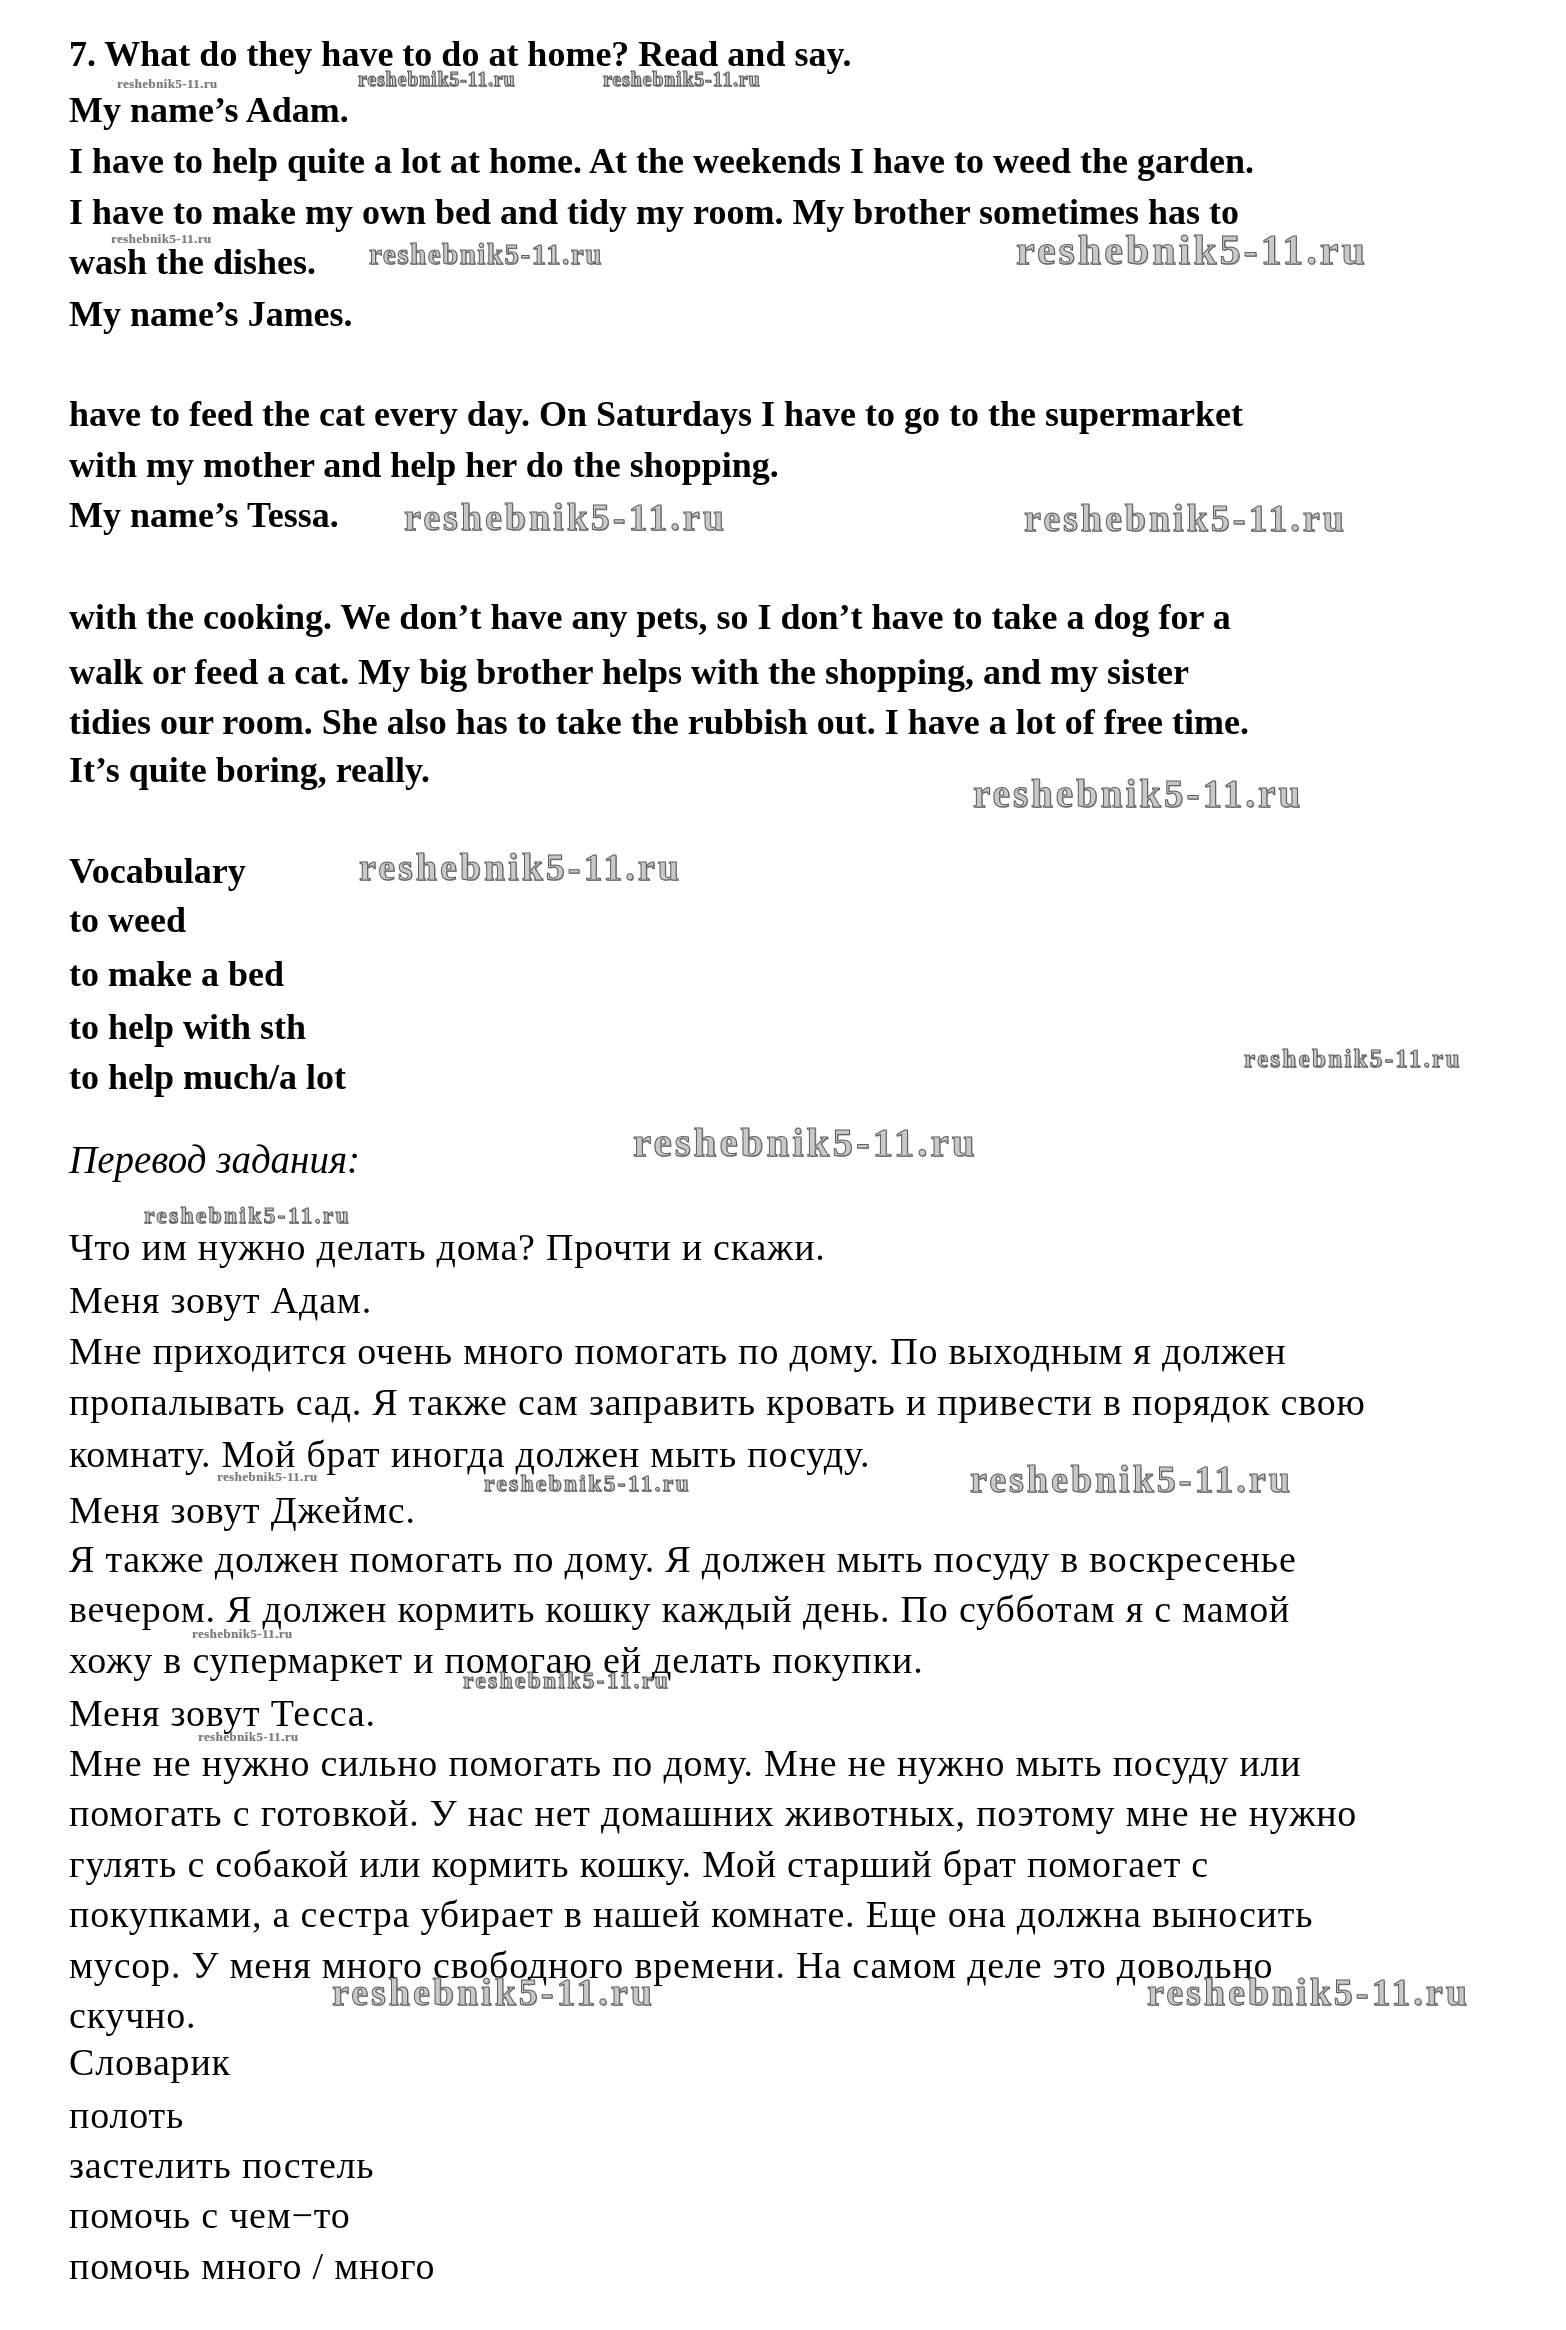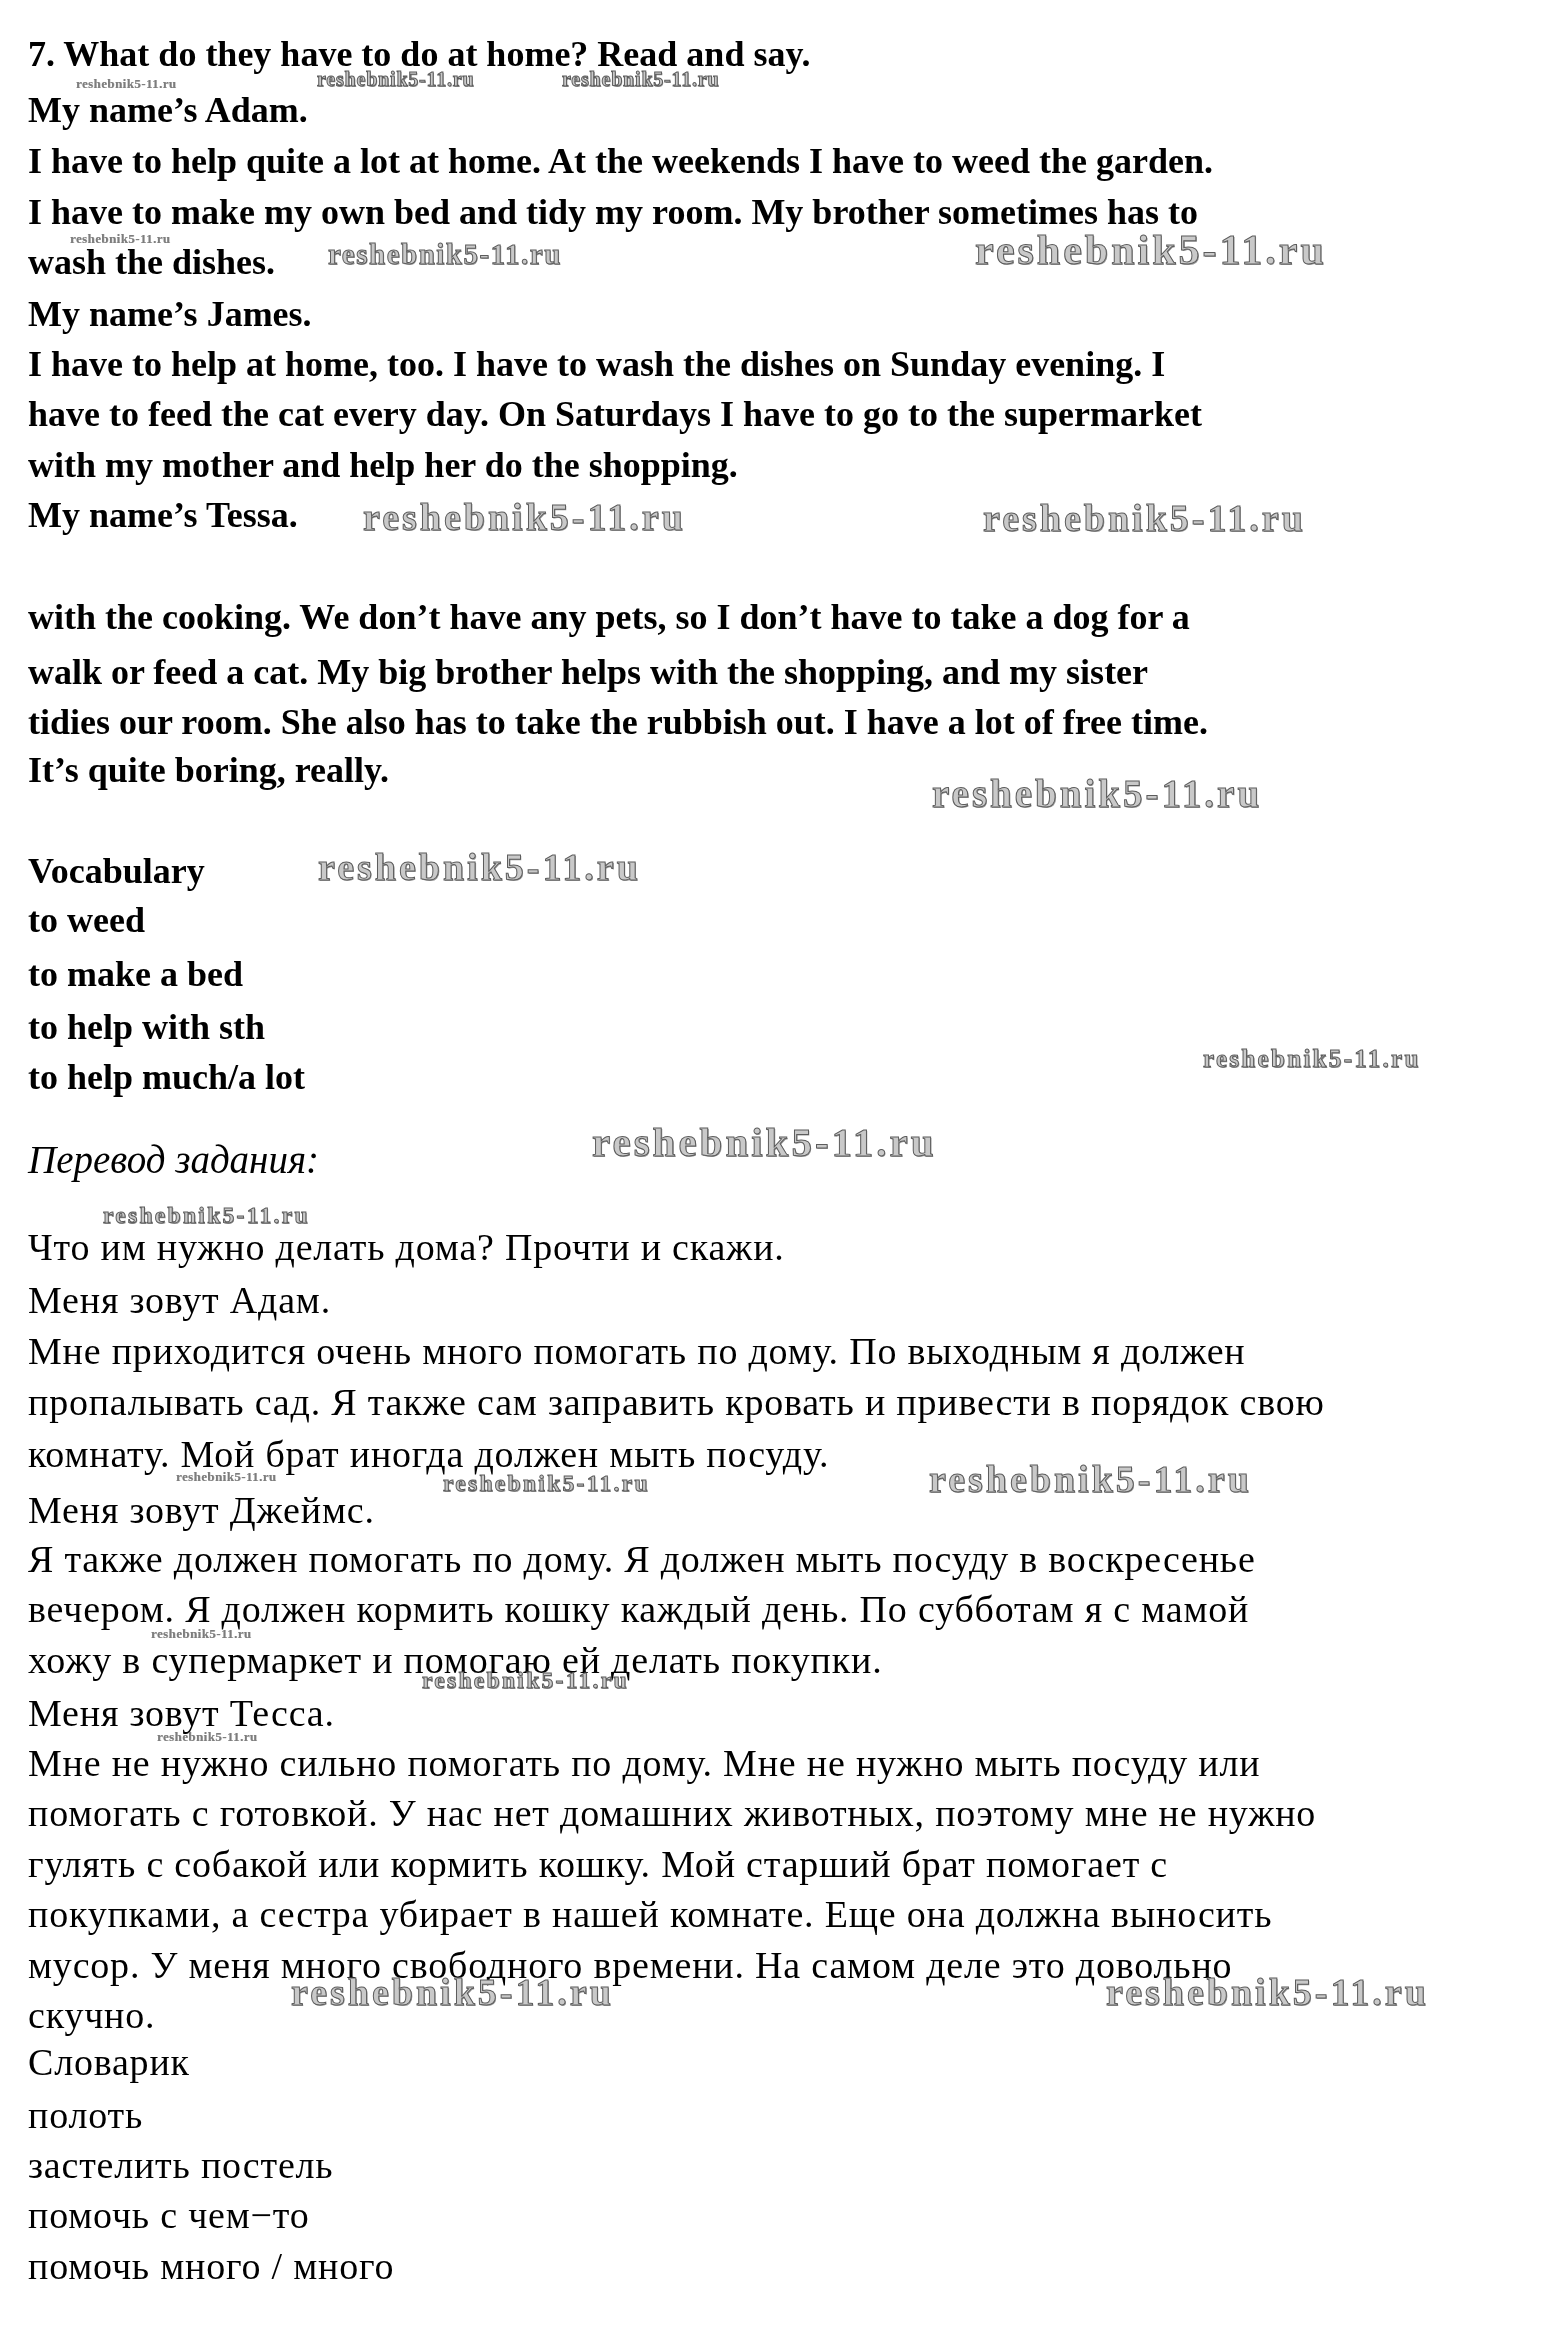--- a/index.html
+++ b/index.html
@@ -11,20 +11,21 @@
     width: 1566px;
     height: 2330px;
     position: relative;
     overflow: hidden;
     font-family: "Liberation Serif", serif;
   }
   .page {
     position: absolute;
     inset: 0;
     background: #ffffff;
+    margin-left: 41px;
   }
   
   .ln {
     position: absolute;
     left: 28px;
     white-space: nowrap;
     color: #000000;
     line-height: 1.12;
   }
   .en {
@@ -75,21 +76,20 @@
 
 <div class="page">
 
   <div class="ln en" style="top:34px">7. What do they have to do at home? Read and say.</div>
 
   <div class="ln en" style="top:90px">My name’s Adam.</div>
   <div class="ln en" style="top:141px">I have to help quite a lot at home. At the weekends I have to weed the garden.</div>
   <div class="ln en" style="top:192px">I have to make my own bed and tidy my room. My brother sometimes has to</div>
   <div class="ln en" style="top:242px">wash the dishes.</div>
   <div class="ln en" style="top:294px">My name’s James.</div>
-  <div class="ln en" style="top:344px">I have to help at home, too. I have to wash the dishes on Sunday evening. I</div>
   <div class="ln en" style="top:394px">have to feed the cat every day. On Saturdays I have to go to the supermarket</div>
   <div class="ln en" style="top:445px">with my mother and help her do the shopping.</div>
   <div class="ln en" style="top:495px">My name’s Tessa.</div>
   <div class="ln en" style="top:652px">walk or feed a cat. My big brother helps with the shopping, and my sister</div>
   <div class="ln en" style="top:597px">with the cooking. We don’t have any pets, so I don’t have to take a dog for a</div>
   <div class="ln en" style="top:702px">tidies our room. She also has to take the rubbish out. I have a lot of free time.</div>
   <div class="ln en" style="top:750px">It’s quite boring, really.</div>
 
   <div class="ln en" style="top:851px">Vocabulary</div>
   <div class="ln en" style="top:900px">to weed</div>

